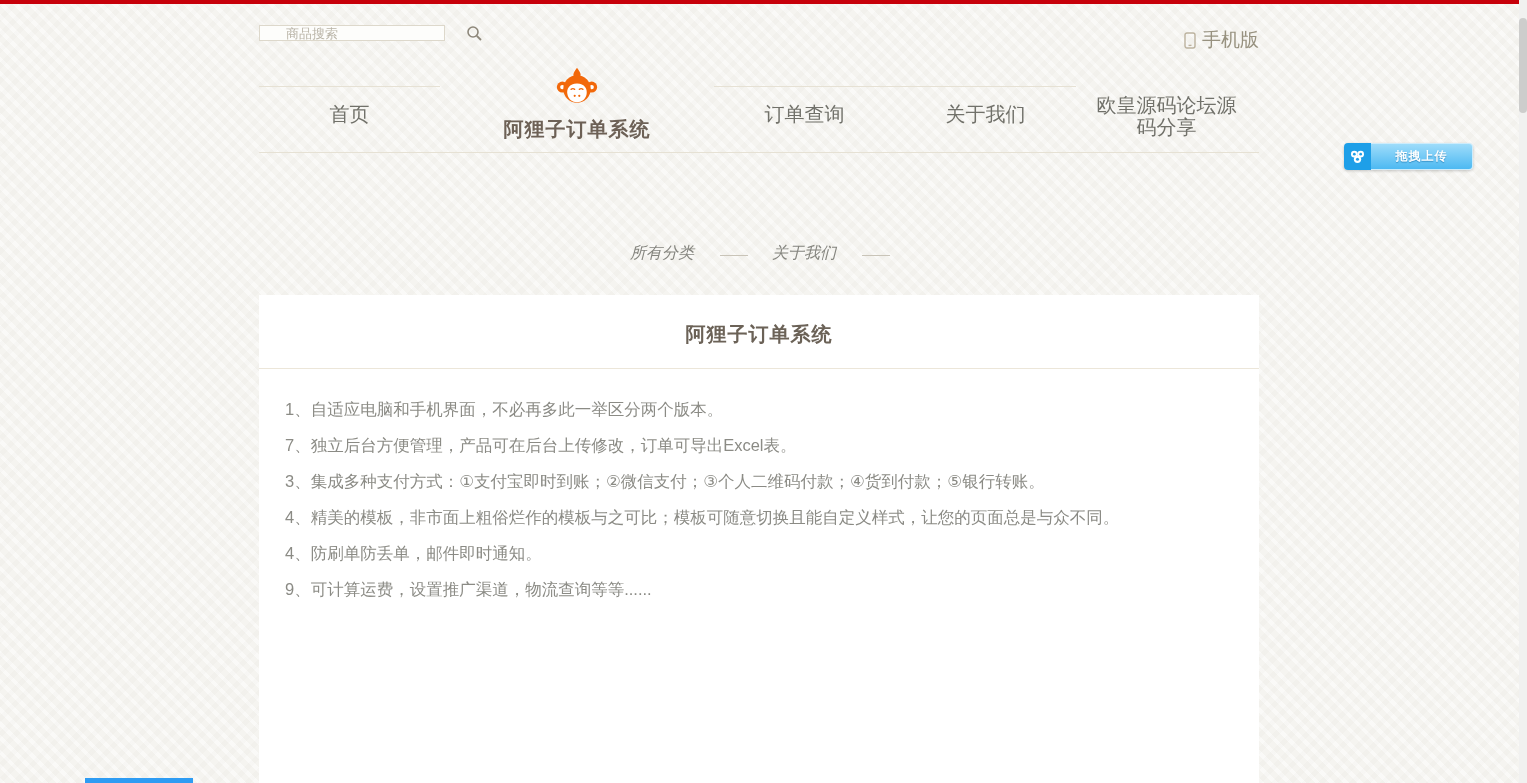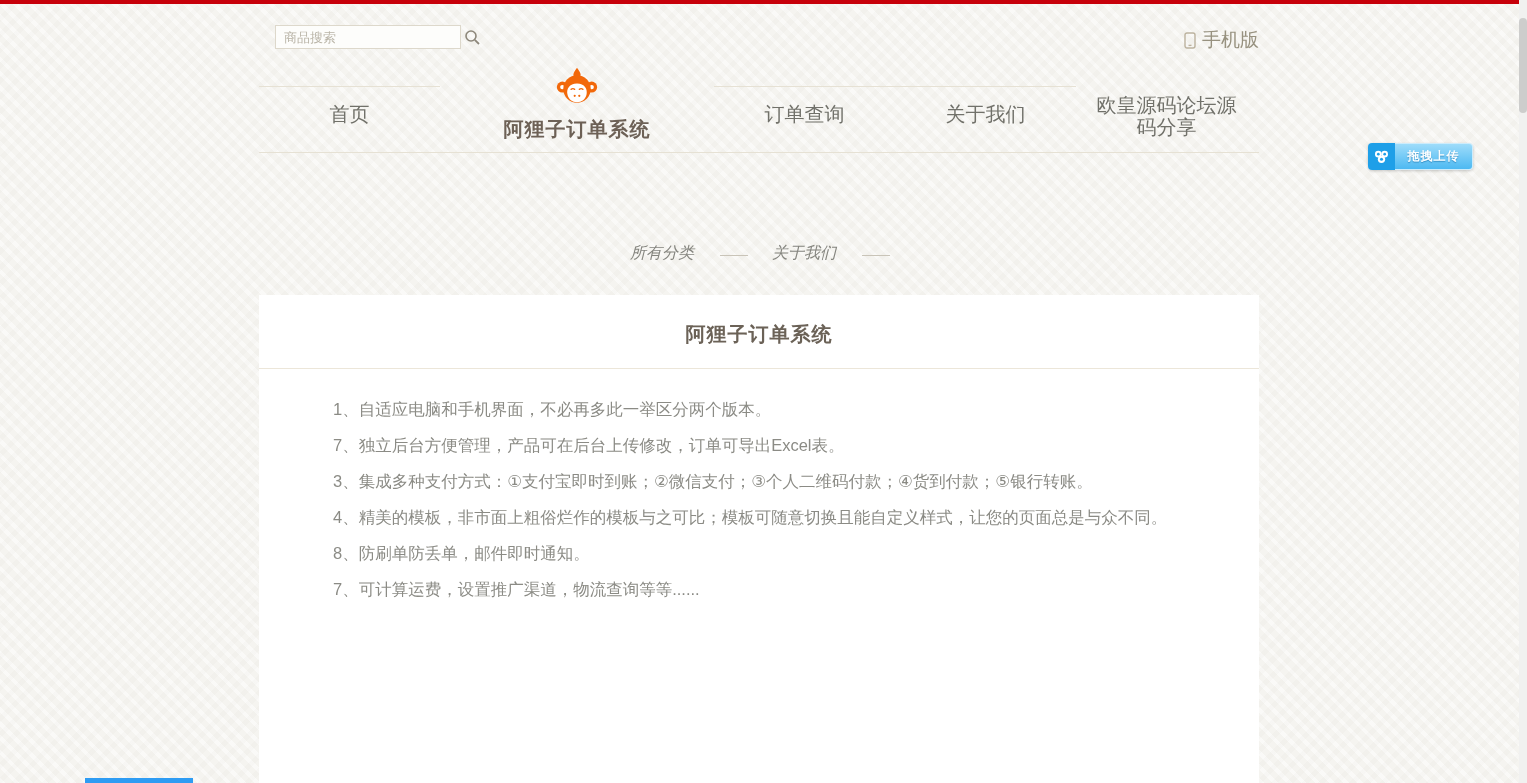--- a/index.html
+++ b/index.html
@@ -16,22 +16,22 @@
       repeating-linear-gradient(135deg, rgba(120,110,90,0.025) 0 5px, transparent 5px 11px),
       repeating-linear-gradient(45deg, rgba(255,255,255,0.5) 0 4px, transparent 4px 10px);
   }
   .top-line { position:absolute; top:0; left:0; width:100%; height:4px; background:#c7000a; z-index:50; }
   .bottom-line { position:absolute; bottom:0; left:85px; width:108px; height:5px; background:#2e9cf3; z-index:50; }
 
   .container { position:absolute; left:259px; top:0; width:1000px; height:783px; }
 
   
   .search-box {
-    position:absolute; top:25px; left:16px; width:186px; height:24px;
-    border:1px solid #ddd8cb; background:#fdfdfb; display:flex; align-items:center;
+    position:absolute; top:25px; left:0; width:186px; height:16px;
+    border:1px solid #ddd8cb; background:#fdfdfb; display:flex; align-items:center;padding-left:18px;
   }
   .search-input {
     flex:1; border:none; outline:none; background:transparent;
     font-size:13px; color:#6f6a5f; padding:0 4px 0 8px;
     font-family:"Liberation Sans","DejaVu Sans",sans-serif;
   }
   .search-input::placeholder { color:#b9b4a7; }
   .search-btn { width:28px; height:26px; border:none; background:transparent; cursor:pointer; display:flex; align-items:center; justify-content:center; }
 
   .mobile-link {
@@ -62,21 +62,21 @@
   
   .bd-widget {
     position:absolute; top:143px; right:54px; height:27px; display:flex; z-index:40;
     border-radius:4px; box-shadow:0 1px 3px rgba(0,0,0,.2); cursor:pointer;
   }
   .bd-icon {
     width:27px; height:27px; background:#1e9fe8; border-radius:4px 0 0 4px;
     display:flex; align-items:center; justify-content:center;
   }
   .bd-label {
-    width:78px; height:27px; border-radius:0 4px 4px 0;
+    width:102px; height:27px; border-radius:0 4px 4px 0;
     background:linear-gradient(#9edcfa,#4db9f2);
     border:1px solid #cdecfb; border-left:none;
     color:#fff; font-size:12px; font-weight:bold; letter-spacing:1px;
     display:flex; align-items:center; justify-content:center;
     text-shadow:0 1px 1px rgba(0,90,150,.5);
   }
 
   
   .breadcrumb {
     position:absolute; top:243px; left:0; width:1000px;
@@ -88,21 +88,21 @@
 
   
   .card {
     position:absolute; top:295px; left:0; width:1000px; height:488px;
     background:#fff;
   }
   .card-head { padding:26px 0 20px; border-bottom:1px solid #ece6d9; }
   .card-title { text-align:center; font-size:20px; font-weight:600; color:#6b6257; letter-spacing:1px; }
   .card-body { padding:22px 26px; }
   .feature-list { list-style:none; }
-  .feature-list li { font-size:16.5px; color:#8b8b85; line-height:36px;margin-left:48px; }
+  .feature-list li { font-size:16.5px; color:#8b8b85; line-height:36px; }
 
   
   .scrollbar { position:absolute; right:0; top:0; width:8px; height:783px; background:#f1f1f0; z-index:60; }
   .scroll-thumb { position:absolute; top:18px; left:0; width:8px; height:95px; background:#cdcdcc; border-radius:4px; }
 
   svg { display:block; }
 </style>
 </head>
 <body>
 
@@ -170,22 +170,22 @@
     <div class="card">
       <div class="card-head">
         <div class="card-title">阿狸子订单系统</div>
       </div>
       <div class="card-body">
         <ul class="feature-list">
           <li>1、自适应电脑和手机界面，不必再多此一举区分两个版本。</li>
           <li>7、独立后台方便管理，产品可在后台上传修改，订单可导出Excel表。</li>
           <li>3、集成多种支付方式：①支付宝即时到账；②微信支付；③个人二维码付款；④货到付款；⑤银行转账。</li>
           <li>4、精美的模板，非市面上粗俗烂作的模板与之可比；模板可随意切换且能自定义样式，让您的页面总是与众不同。</li>
-          <li>8、防刷单防丢单，邮件即时通知。</li>
-          <li>7、可计算运费，设置推广渠道，物流查询等等......</li>
+          <li>4、防刷单防丢单，邮件即时通知。</li>
+          <li>9、可计算运费，设置推广渠道，物流查询等等......</li>
         </ul>
       </div>
     </div>
 
   </div>
 
   <div class="bd-widget">
     <div class="bd-icon">
       <svg width="19" height="19" viewBox="0 0 24 24">
         <circle cx="8" cy="9" r="4.2" fill="#fff"></circle>

